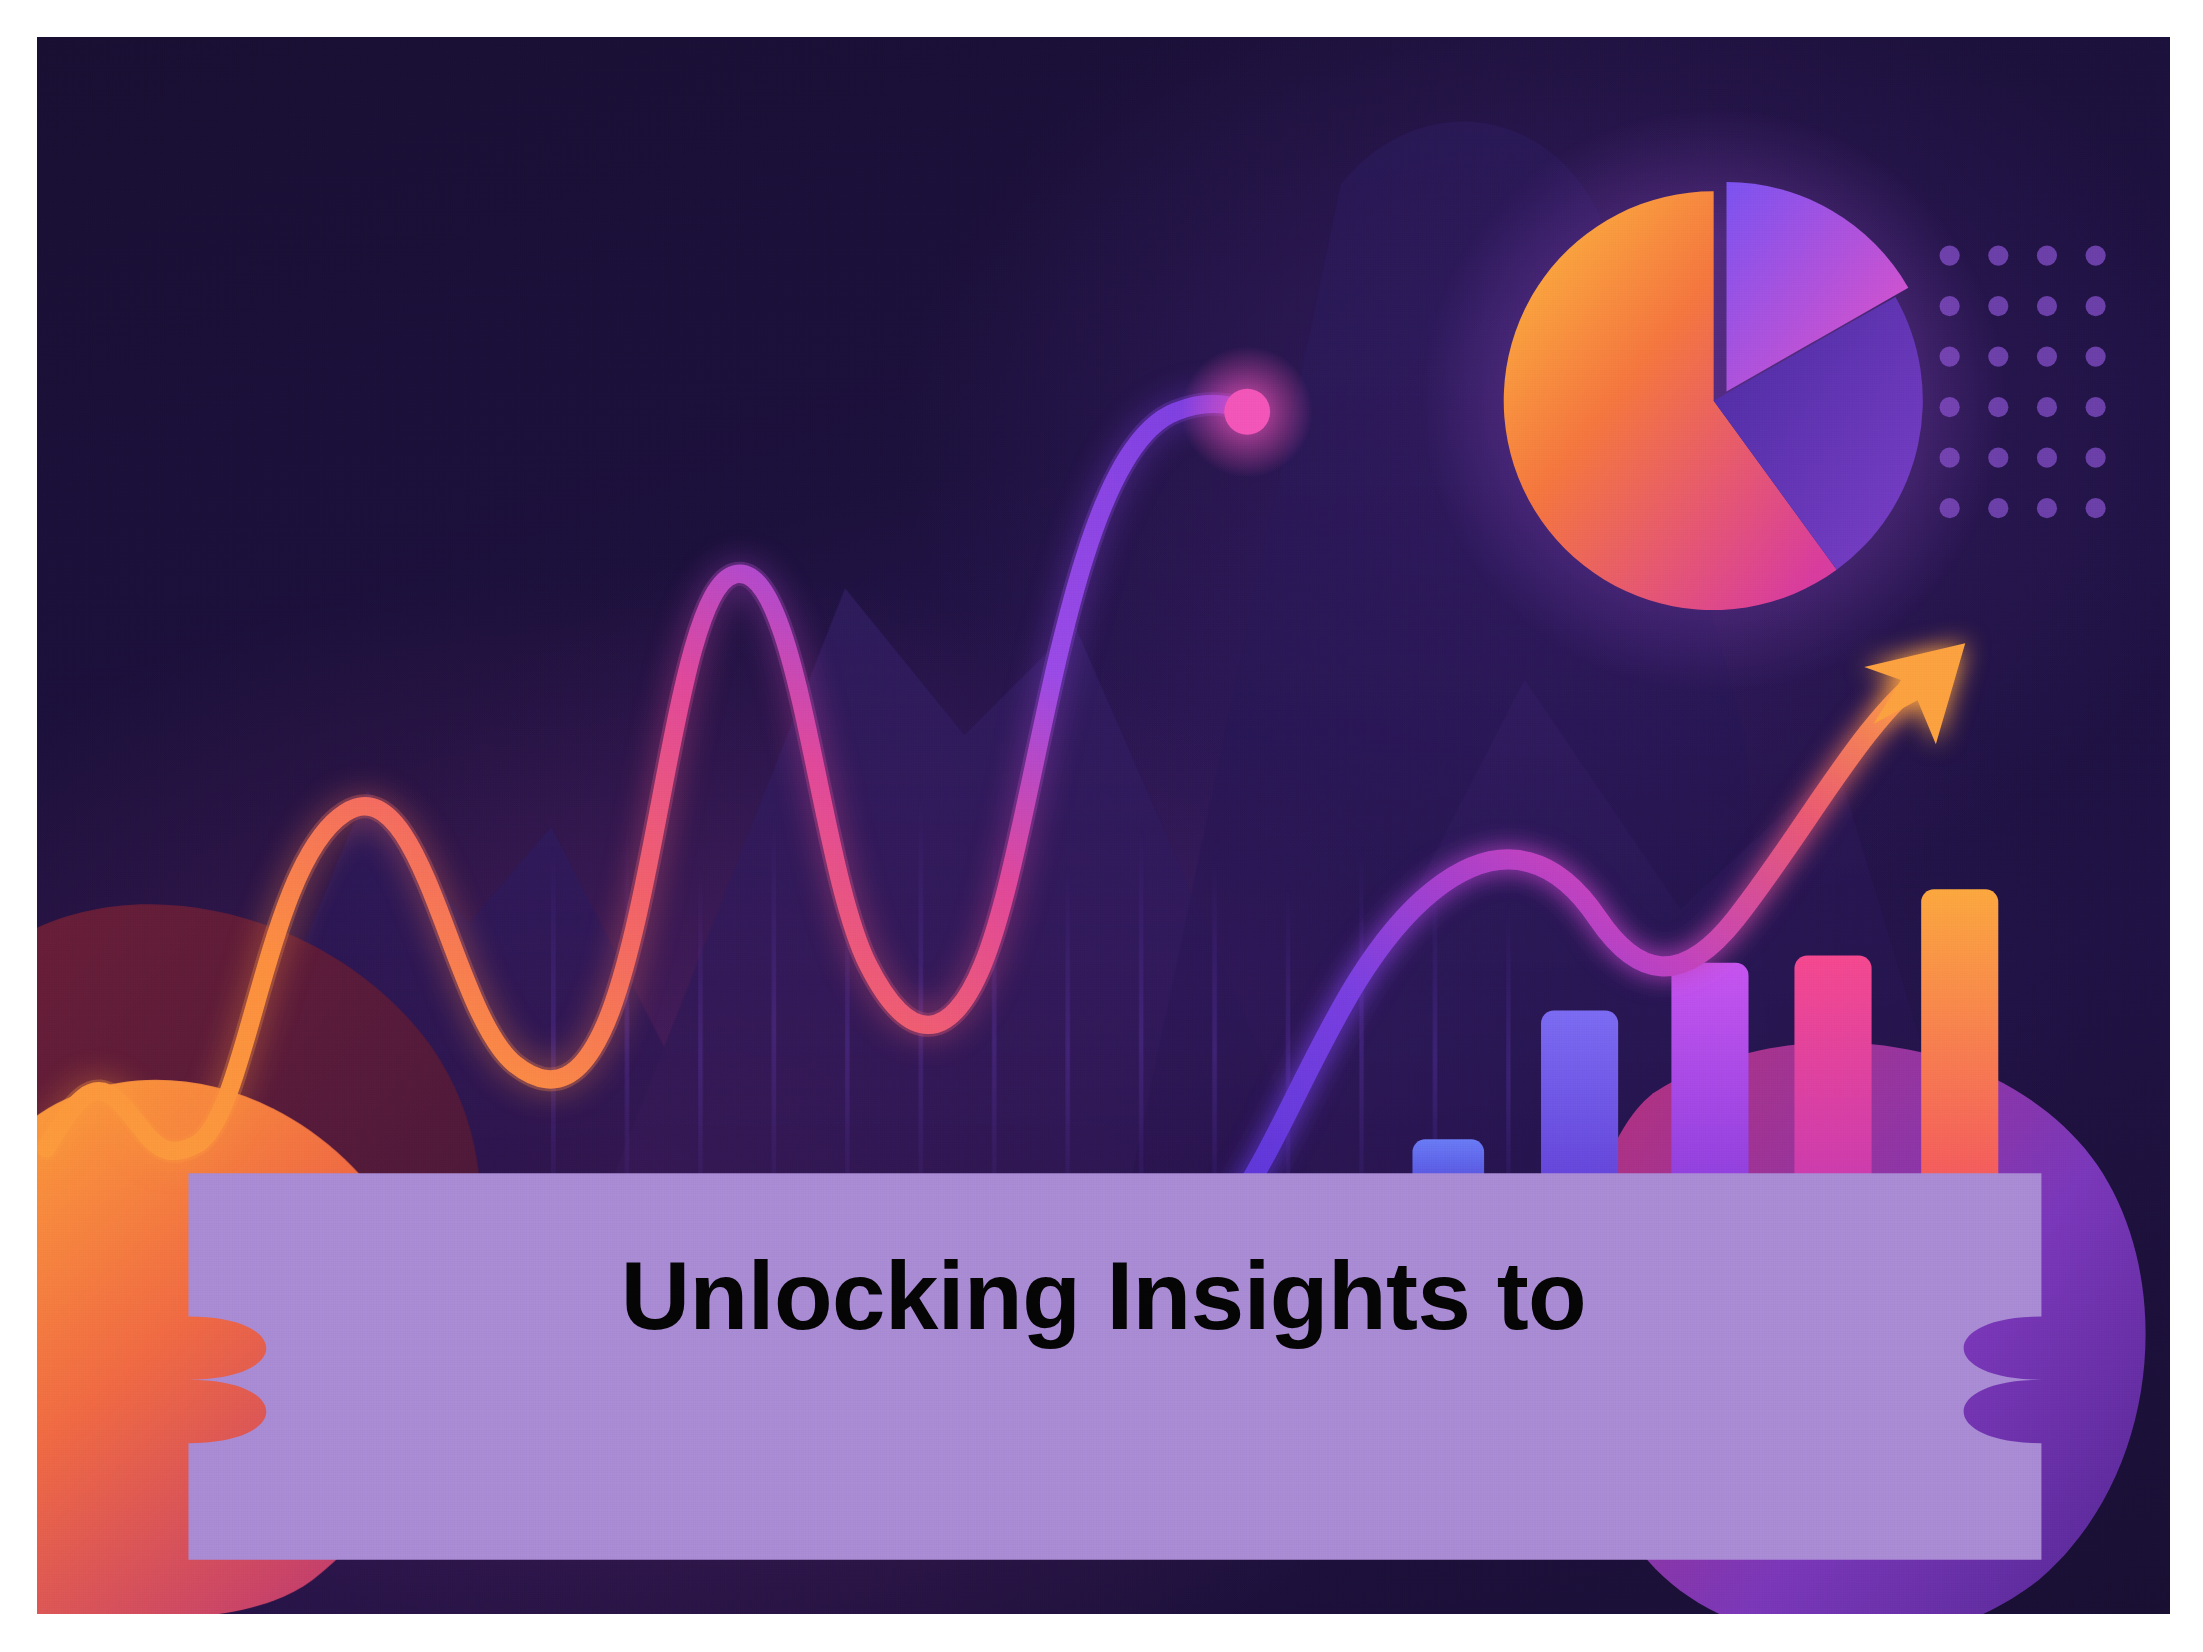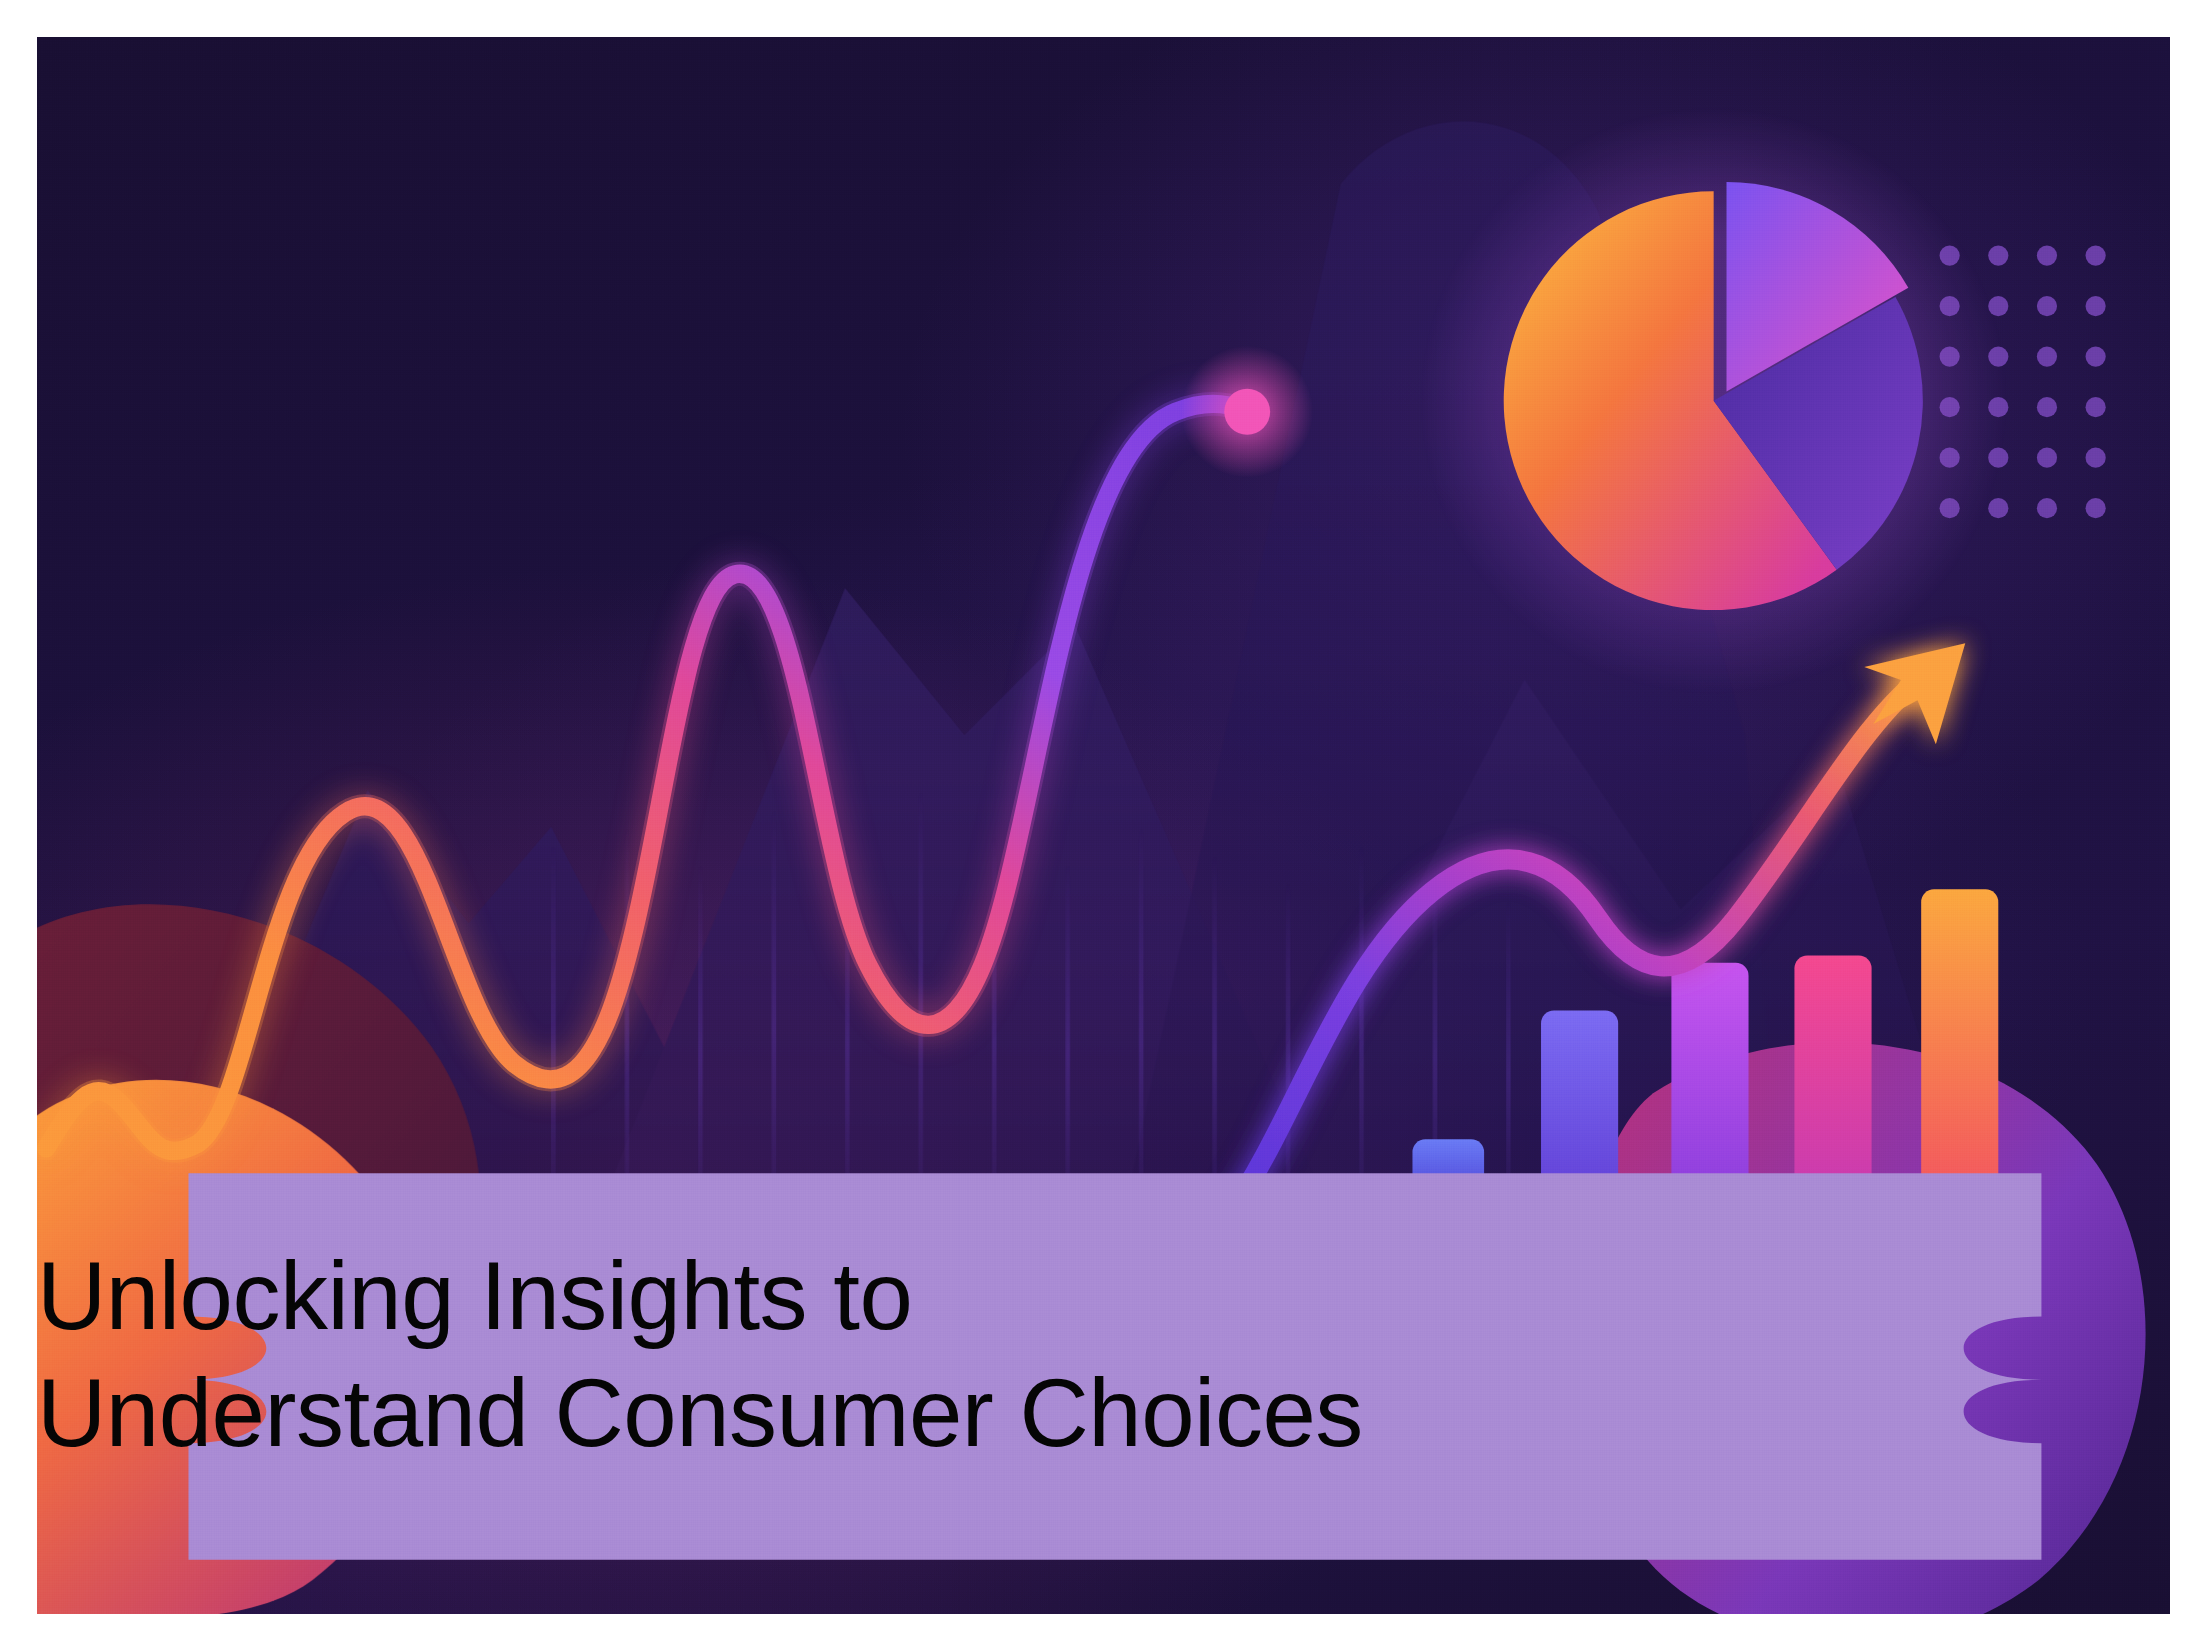--- a/index.html
+++ b/index.html
@@ -57,22 +57,23 @@
   #banner-wrap {
     position: absolute;
     left: 0; top: 0;
     width: 100%; height: 100%;
   }
 
   .banner-text {
     position: absolute;
     left: 0;
     right: 0;
+    text-align: center;
     color: #050505;
-    font-weight: 400;
+    font-weight: 700;
     letter-spacing: -0.5px;
     line-height: 1.12;
     font-size: 96px;
     font-family: "Liberation Sans", sans-serif;
   }
 </style>
 </head>
 <body>
 
 <div id="poster">
@@ -328,18 +329,17 @@
                C 2070 1462, 2070 1531, 2183 1531
                L2183 1658
                L165 1658
                L165 1531
                C 278 1531, 278 1462, 165 1462
                C 278 1462, 278 1393, 165 1393
                Z" fill="#a98bd4"></path>
     </svg>
 
     <div class="banner-text" style="top:1205px;">Unlocking Insights to</div>
-    <div class="banner-text" style="top:1322px;">Understand Consumer Choices</div>
   </div>
 
   <div id="grain"></div>
 </div>
 
 
 </body></html>

